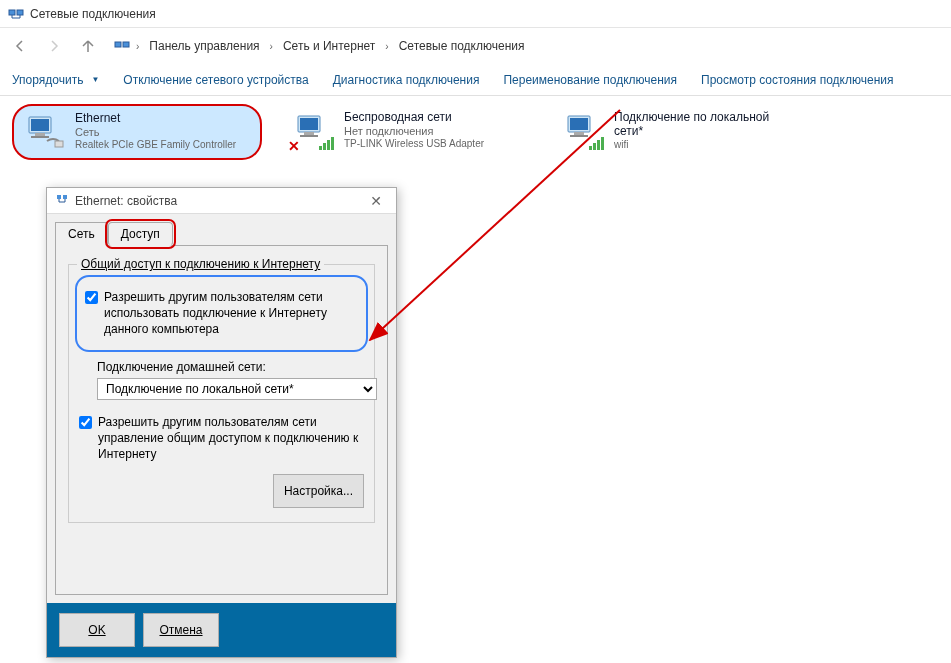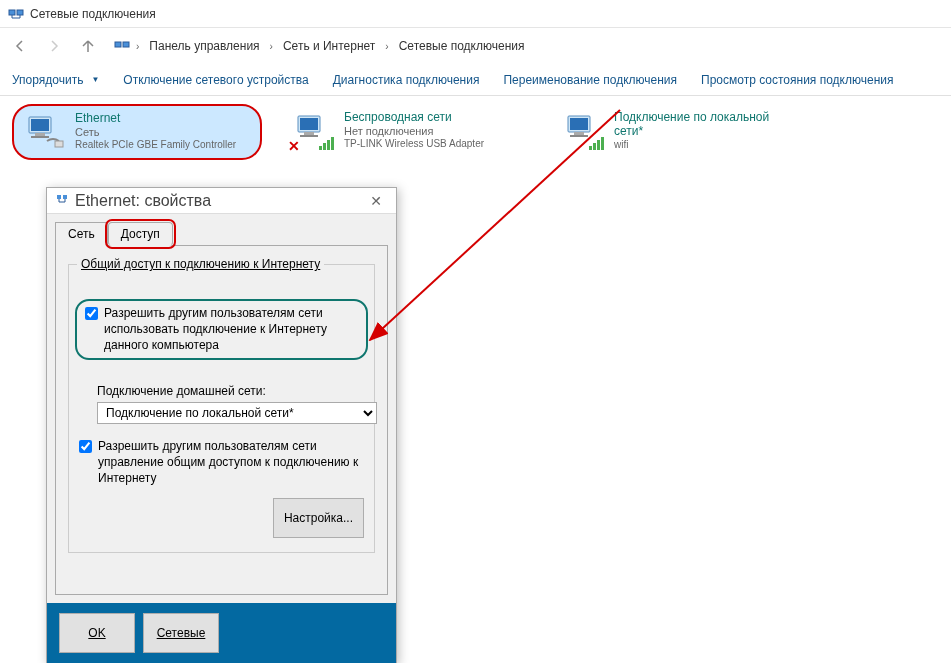--- a/index.html
+++ b/index.html
@@ -99,21 +99,21 @@
     .net-icon {
       width: 42px;
       height: 42px;
       display: flex;
       align-items: center;
       justify-content: center;
       position: relative;
       flex-shrink: 0;
     }
     .net-text { display: flex; flex-direction: column; gap: 1px; }
-    .net-name { font-size: 12px; color: #0f766e; }
+    .net-name { font-size: 12px; color: #0f172a; }
     .net-status { font-size: 11px; color: #666; }
     .net-device { font-size: 10px; color: #666; }
     
     .dialog {
       position: absolute;
       left: 46px;
       top: 187px;
       width: 351px;
       background: #f0f0f0;
       border: 1px solid #aaa;
@@ -121,21 +121,21 @@
     }
     .dlg-title {
       height: 26px;
       background: #fff;
       display: flex;
       align-items: center;
       padding: 0 8px;
       gap: 6px;
       border-bottom: 1px solid #ddd;
     }
-    .dlg-title-text { flex: 1; font-size: 16px; color: #444; }
+    .dlg-title-text { flex: 1; font-size: 12px; color: #444; }
     .dlg-close { color: #666; font-size: 14px; padding: 0 6px; cursor: pointer; }
     .dlg-tabs {
       display: flex;
       padding: 8px 8px 0 8px;
       gap: 0;
     }
     .dlg-tab {
       padding: 4px 12px;
       background: #f0f0f0;
       border: 1px solid #aaa;
@@ -178,24 +178,24 @@
       text-decoration: underline;
     }
     .chk-row {
       display: flex;
       align-items: flex-start;
       gap: 6px;
       margin: 10px 0;
       font-size: 12px;
     }
     .chk-row.highlighted {
-      border: 2px solid #0f766e;
+      border: 2px solid #3b82f6;
       border-radius: 14px;
-      padding: 4px 8px;
-      margin: 24px -4px;
+      padding: 12px 8px;
+      margin: 0 -4px;
     }
     .chk-row input[type=checkbox] { margin-top: 2px; }
     .chk-label { line-height: 1.35; }
     .sub-label {
       font-size: 12px;
       margin: 8px 0 4px 18px;
     }
     .combo {
       margin-left: 18px;
       width: 280px;
@@ -205,21 +205,21 @@
       font-size: 12px;
       padding: 2px 4px;
     }
     .btn-row {
       display: flex;
       justify-content: flex-end;
       margin-top: 12px;
     }
     .win-btn {
       min-width: 76px;
-      height: 40px;
+      height: 34px;
       background: #e1e1e1;
       border: 1px solid #adadad;
       font-size: 12px;
       padding: 0 10px;
       cursor: pointer;
     }
     .dlg-footer {
       display: flex;
       gap: 8px;
       padding: 10px 12px;
@@ -421,21 +421,21 @@
       </label>
 
       <div class="btn-row">
         <button class="win-btn">Настройка...</button>
       </div>
     </div>
   </div>
 
   <div class="dlg-footer">
     <button class="win-btn">OK</button>
-    <button class="win-btn">Сетевые</button>
+    <button class="win-btn">Отмена</button>
   </div>
 </div>
 
 <svg class="arrow-svg">
   <defs>
     <marker id="arrowhead" markerWidth="10" markerHeight="8" refX="9" refY="4" orient="auto">
       <polygon points="0 0, 10 4, 0 8" fill="#d40000"></polygon>
     </marker>
   </defs>
   <line x1="620" y1="110" x2="370" y2="340" stroke="#d40000" stroke-width="2" marker-end="url(#arrowhead)"></line>

